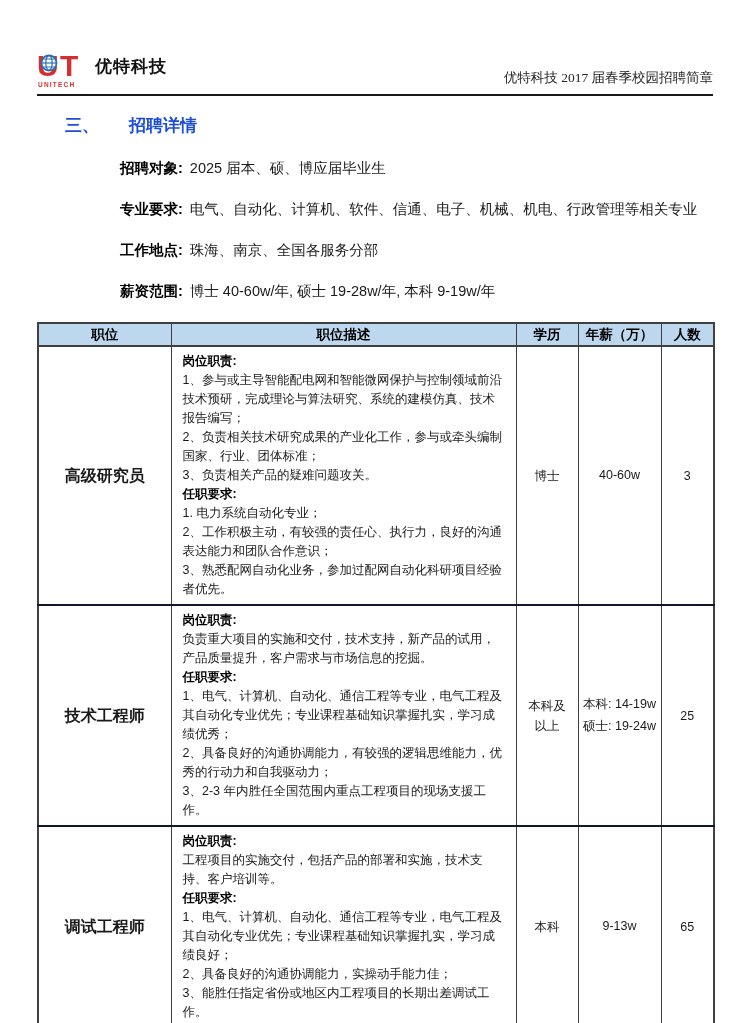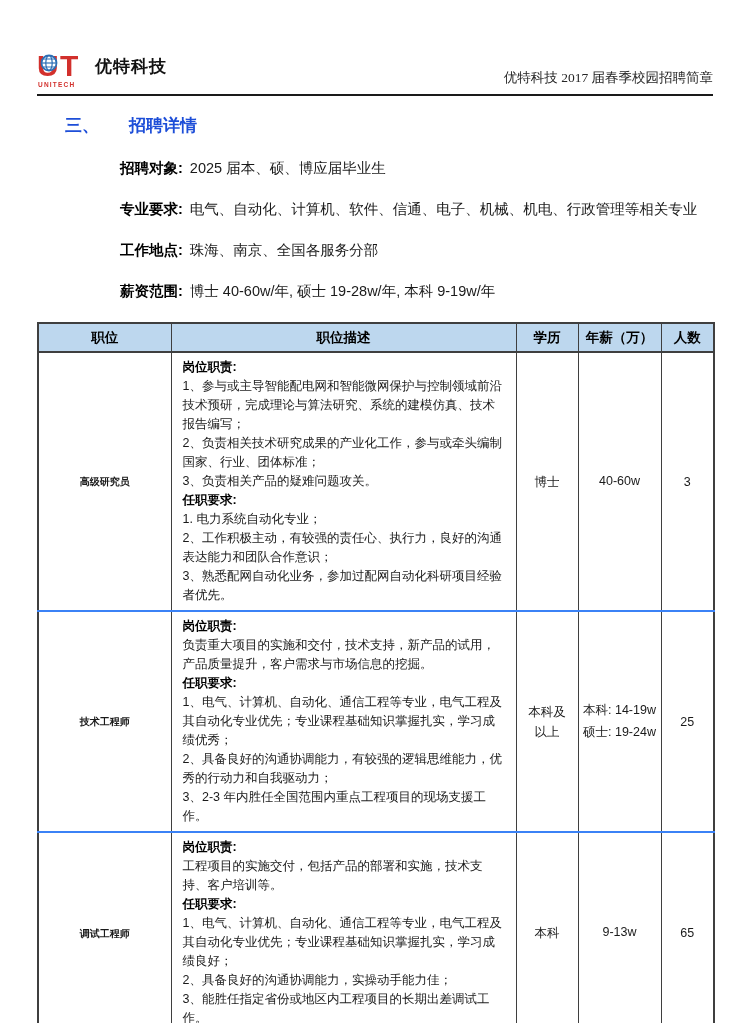--- a/index.html
+++ b/index.html
@@ -44,26 +44,26 @@
   
   table.jobs {
     width: 676px; margin-top: 8px;
     border-collapse: collapse; table-layout: fixed;
     border: 2px solid #3f3f3f;
   }
   .jobs th, .jobs td { border: 1px solid #3f3f3f; }
   .jobs thead th {
     background: #BDD7EE;
     font-size: 13.5px; font-weight: bold; color: #000;
-    height: 29px; text-align: center;
+    height: 23px; text-align: center;
     border-bottom: 2px solid #3f3f3f;
   }
-  .jobs tbody td { border-top: 2px solid #3b82f6; vertical-align: middle; }
+  .jobs tbody td { border-top: 2px solid #0f172a; vertical-align: middle; }
   td.col-position {
-    text-align: center; font-weight: bold; font-size: 10px;
+    text-align: center; font-weight: bold; font-size: 16px;
     white-space: pre-line; padding: 2px 8px; line-height: 1.5;
   }
   td.col-desc { padding: 5px 10px 5px 11px; vertical-align: middle; }
   td.col-desc p {
     margin: 0; font-size: 12.5px; line-height: 19px; color: #1a1a1a;
     word-break: break-all;
   }
   td.col-desc p.bold { font-weight: bold; color: #000; }
   td.col-edu {
     text-align: center; font-size: 12.5px; padding: 8px 6px;

